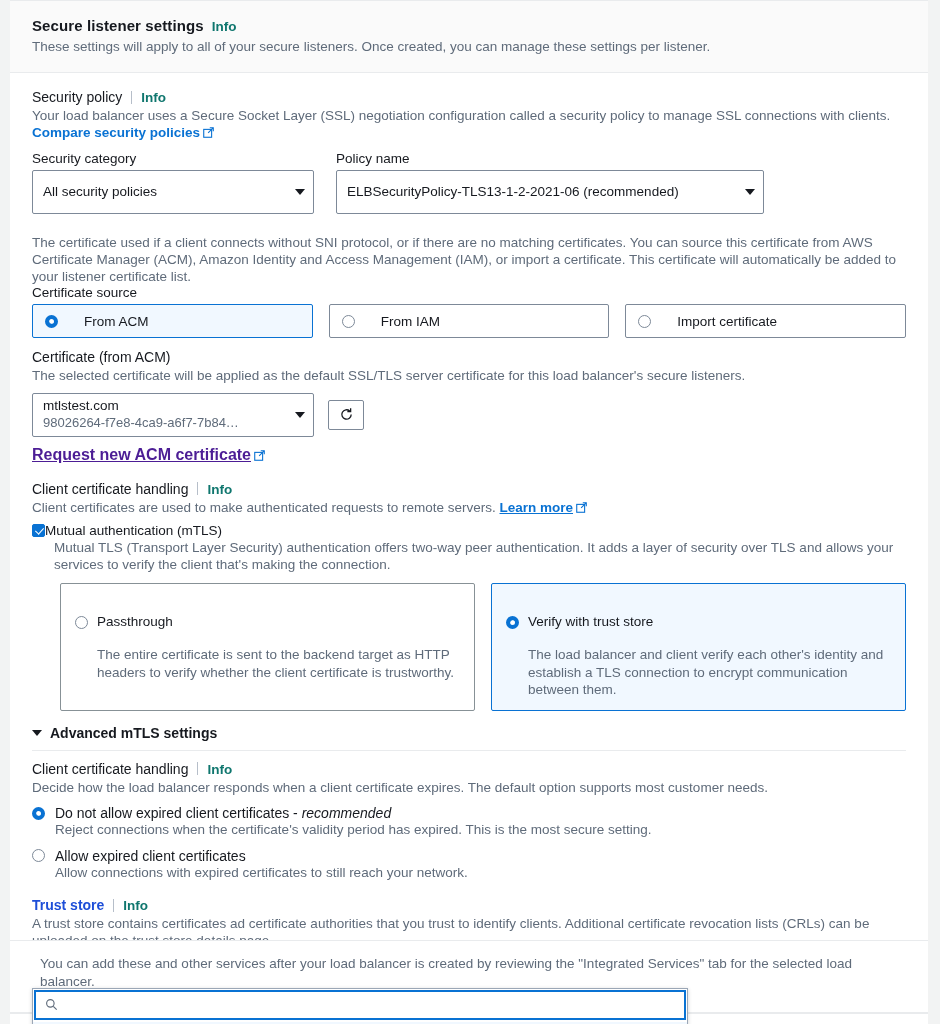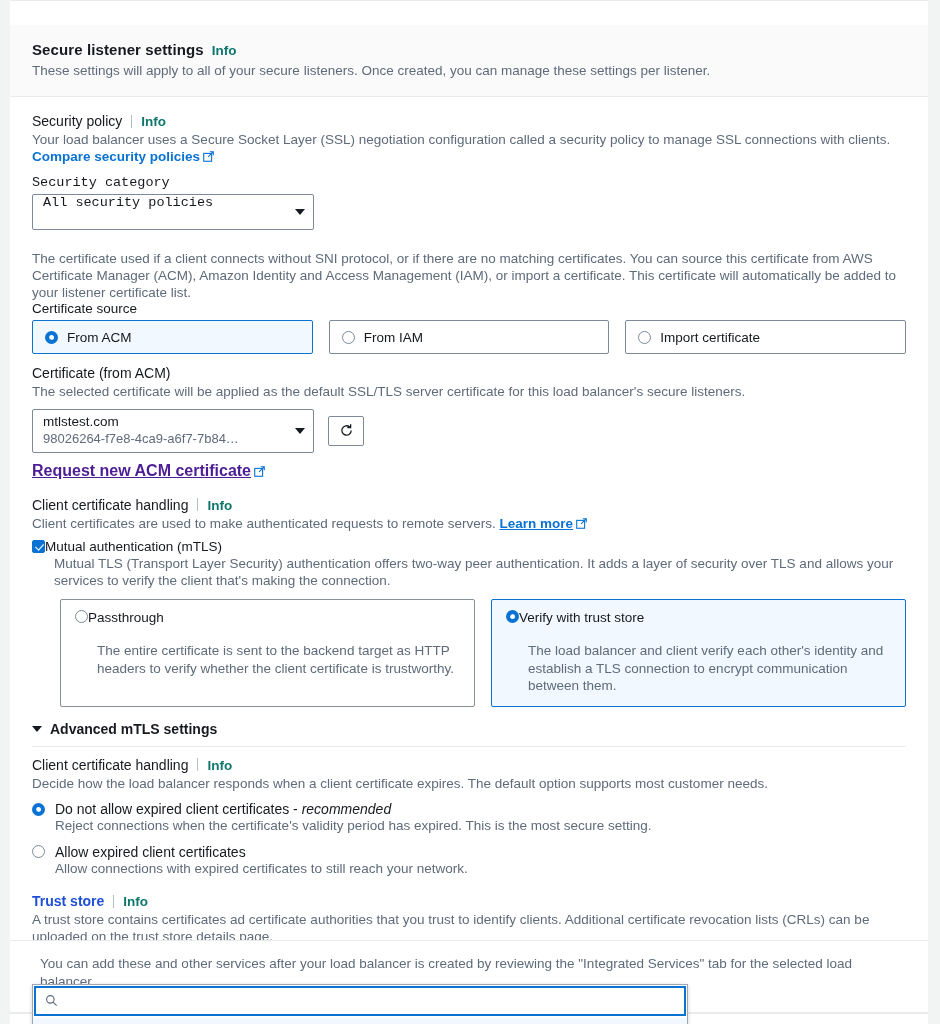--- a/index.html
+++ b/index.html
@@ -20,21 +20,20 @@
     border: 1px solid #e9ebed;
     border-left: none; border-right: none;
   }
   .card-top { top: 0; }
   .card-bottom { top: 1013px; height: 60px; background:#fff; }
 
   .hdr-band {
     background: #fafafa;
     border-bottom: 1px solid #e9ebed;
     padding: 16px 22px 18px 22px;
-    margin-top: 24px;
   }
   .hdr-title-row { display: flex; align-items: baseline; gap: 8px; }
   .hdr-title { font-size: 15px; font-weight: bold; letter-spacing: .1px; }
   .info-link { color: #0f766e; font-size: 13.5px; font-weight: bold; cursor: pointer; }
   .hdr-desc { margin-top: 5px; font-size: 13.5px; color: #5f6b7a; }
 
   .body-sec { padding: 16px 22px 10px 22px; background:#fff; }
 
   .lbl-row { display: flex; align-items: baseline; gap: 9px; }
   .lbl-row .divider {
@@ -44,40 +43,40 @@
   .sec-label-b { font-size: 14px; font-weight: bold; color: #1d4ed8; }
   .desc { font-size: 13.5px; color: #5f6b7a; line-height: 1.28; margin-top: 2px; }
   .desc .lnk { color: #0972d3; font-weight: bold; cursor:pointer; }
   .desc .lnk.ul { text-decoration: underline; }
 
   .ext { display:inline-block; width:11px; height:11px; position:relative; vertical-align:-1px; margin-left:3px;}
   .ext svg { width: 11px; height: 11px; display:block; }
 
   .field-label { font-size: 13.5px; color: #16191f; margin-bottom: 4px; }
 
-  .row { display: flex; gap: 22px; font-family: Liberation Mono, monospace; }
+  .row { display: flex; gap: 22px; }
 
   .select {
     position: relative; background: #fff;
     border: 1px solid #7d8998; border-radius: 2px;
-    height: 36px; display: flex; align-items: flex-start;
+    height: 44px; display: flex; align-items: center;
     padding: 0 26px 0 10px; font-size: 13.5px; color:#16191f;
     cursor: pointer; white-space: nowrap; overflow: hidden;
   }
   .caret {
     position: absolute; right: 8px; top: 50%; transform: translateY(-50%);
     width: 0; height: 0; border-left: 5px solid transparent; border-right: 5px solid transparent;
     border-top: 6px solid #16191f;
   }
   .caret.up { border-top: none; border-bottom: 6px solid #16191f; }
 
   .tiles { display: flex; gap: 16px; }
   .tile {
     flex: 1; border: 1px solid #7d8998; border-radius: 2px;
-    background: #fff; padding: 8px 12px; display: flex; align-items: center; gap: 9px;
+    background: #fff; padding: 8px 12px; display: flex; align-items: center; gap: 26px;
     font-size: 13.5px; cursor: pointer; min-height: 34px;
   }
   .tile.selected { border-color: #0972d3; background: #f1f8ff; }
 
   .radio {
     width: 13px; height: 13px; border-radius: 50%;
     border: 1.5px solid #7d8998; background: #fff; flex: none; position: relative;
   }
   .radio.on { border-color: #0972d3; border-width: 4px; background:#fff; }
   .radio.on::after {
@@ -107,21 +106,21 @@
     content:''; position:absolute; left:3.5px; top:1px; width:4px; height:7px;
     border: solid #fff; border-width: 0 1.8px 1.8px 0; transform: rotate(42deg);
   }
 
   .big-tiles { display: flex; gap: 16px; margin-top: 10px; padding-left: 28px; }
   .big-tile {
     flex: 1; border: 1px solid #879196; border-radius: 2px; background: #fff;
     padding: 10px 14px 12px 14px;
   }
   .big-tile.selected { border-color: #0972d3; background: #f1f8ff; }
-  .bt-head { display:flex; align-items:flex-start; gap:0; font-size:13.5px; color:#16191f; }
+  .bt-head { display:flex; align-items:flex-end; gap:9px; font-size:13.5px; color:#16191f;margin-top:20px; }
   .bt-desc { margin-top: 17px; margin-left: 22px; font-size: 13.5px; color:#5f6b7a; line-height:1.27; }
 
   .expander { display: flex; align-items: center; gap: 8px; cursor: pointer; }
   .tri { width:0;height:0;border-left:5px solid transparent;border-right:5px solid transparent;border-top:6px solid #16191f; }
   .expander-label { font-size: 14px; font-weight: bold; }
   .hr { height:1px; background:#e9ebed; margin: 9px 0 0 0; }
 
   .radio-line { display:flex; align-items:center; gap:10px; font-size:14px;text-align:center; }
   .radio-line .it { font-style: italic; }
   .radio-desc { margin-left: 23px; font-size:13.5px; color:#5f6b7a; line-height:1.3; }
@@ -189,20 +188,27 @@
               <path d="M5.6 6.4 L11 1" stroke="#0972d3" stroke-width="1.2" fill="none"></path>
               <path d="M7.4 0.8 H11.2 V4.6" stroke="#0972d3" stroke-width="1.2" fill="none"></path>
             </svg></span>
       </div>
 
       <div class="row" style="margin-top:9px;">
         <div>
           <div class="field-label">Security category</div>
           <div class="select" style="width:282px;">
             <span>All security policies</span>
+            <span class="caret"></span>
+          </div>
+        </div>
+        <div>
+          <div class="field-label">Policy name</div>
+          <div class="select" style="width:428px;">
+            <span>ELBSecurityPolicy-TLS13-1-2-2021-06 (recommended)</span>
             <span class="caret"></span>
           </div>
         </div>
       </div>
     </div>
 
     <div class="body-sec" style="padding-top:14px; padding-bottom:4px;">
       <div class="desc" style="max-width:876px;">The certificate used if a client connects without SNI protocol, or if there are no matching certificates. You can source this certificate from AWS Certificate Manager (ACM), Amazon Identity and Access Management (IAM), or import a certificate. This certificate will automatically be added to your listener certificate list.</div>
 
       <div class="field-label" style="">Certificate source</div>

